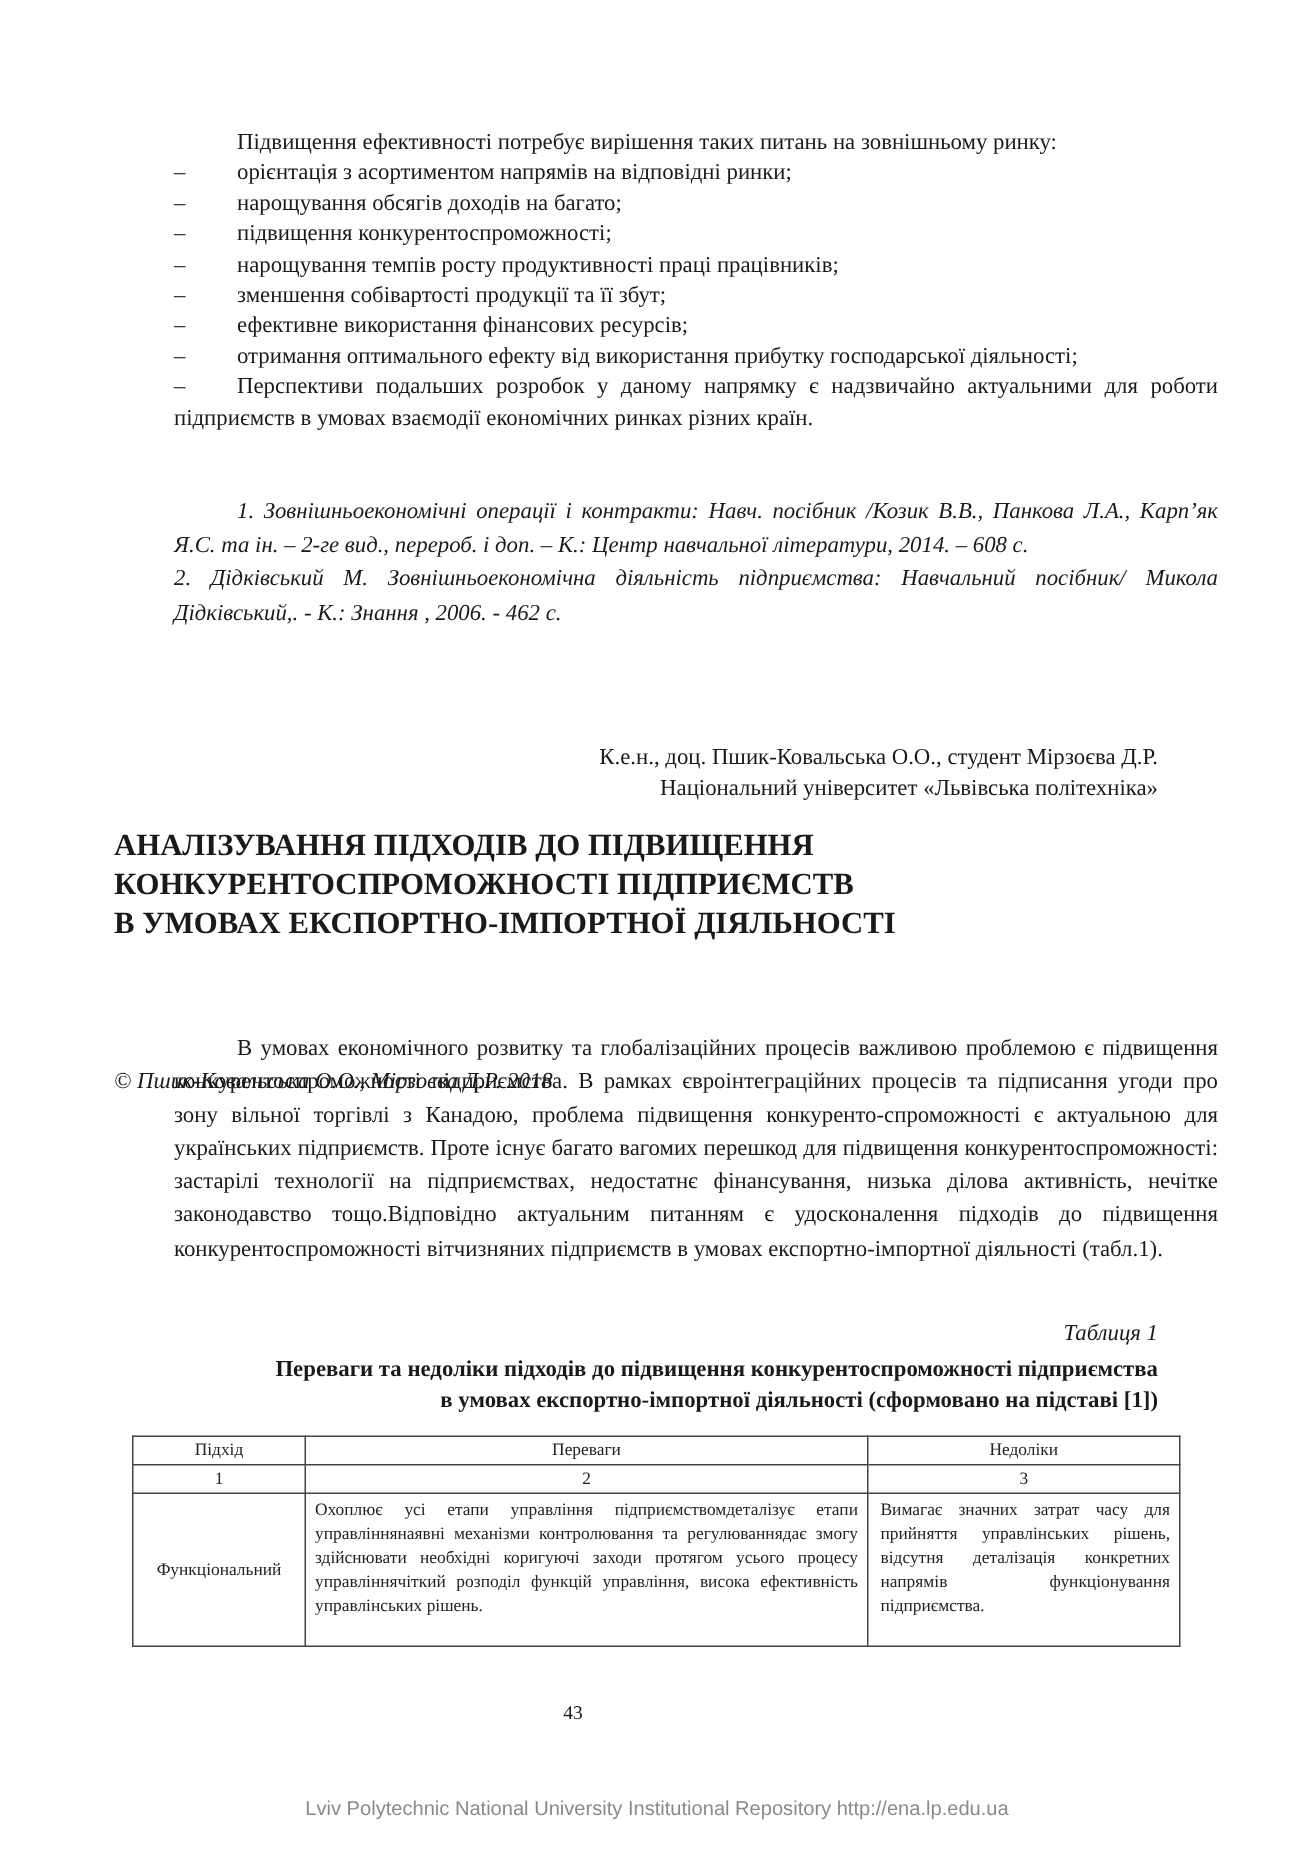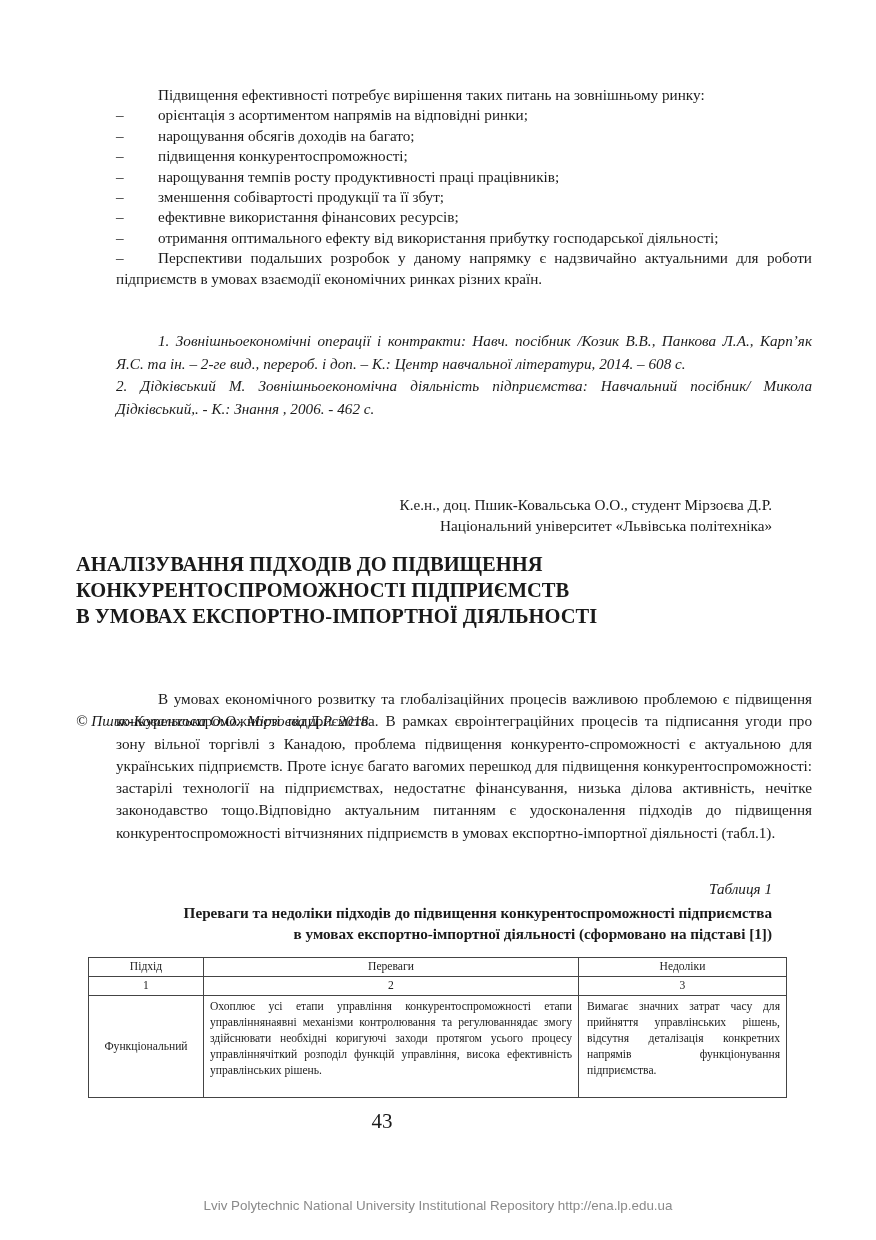--- a/index.html
+++ b/index.html
@@ -144,23 +144,23 @@
     }
     table.data-table td.disadv {
       text-align: justify;
       vertical-align: top;
       padding: 3px 6px 18px 8px;
     }
     .page-number {
       position: absolute;
       left: 0;
       width: 764px;
-      top: 1109px;
-      text-align: center;
-      font-size: 21px;
+      top: 1134px;
+      text-align: center;
+      font-size: 13px;
     }
     .repo-footer {
       position: absolute;
       left: 0;
       width: 876px;
       top: 1198px;
       text-align: center;
       font-family: "Liberation Sans", "DejaVu Sans", sans-serif;
       font-size: 13.4px;
       color: #8a8a8a;
@@ -222,21 +222,21 @@
       </tr>
     </thead>
     <tbody>
       <tr>
         <td class="num">1</td>
         <td class="num">2</td>
         <td class="num">3</td>
       </tr>
       <tr>
         <td class="approach">Функціональний</td>
-        <td class="adv">Охоплює усі етапи управління конкурентоспроможності етапи управліннянаявні механізми контролювання та регулюваннядає змогу здійснювати необхідні коригуючі заходи протягом усього процесу управліннячіткий розподіл функцій управління, висока ефективність управлінських рішень.</td>
+        <td class="adv">Охоплює усі етапи управління підприємствомдеталізує етапи управліннянаявні механізми контролювання та регулюваннядає змогу здійснювати необхідні коригуючі заходи протягом усього процесу управліннячіткий розподіл функцій управління, висока ефективність управлінських рішень.</td>
         <td class="disadv">Вимагає значних затрат часу для прийняття управлінських рішень, відсутня деталізація конкретних напрямів функціонування підприємства.</td>
       </tr>
     </tbody>
   </table>
 
   <div class="page-number">43</div>
   <div class="repo-footer">Lviv Polytechnic National University Institutional Repository http://ena.lp.edu.ua</div>
 </div>
 
 </body></html>

